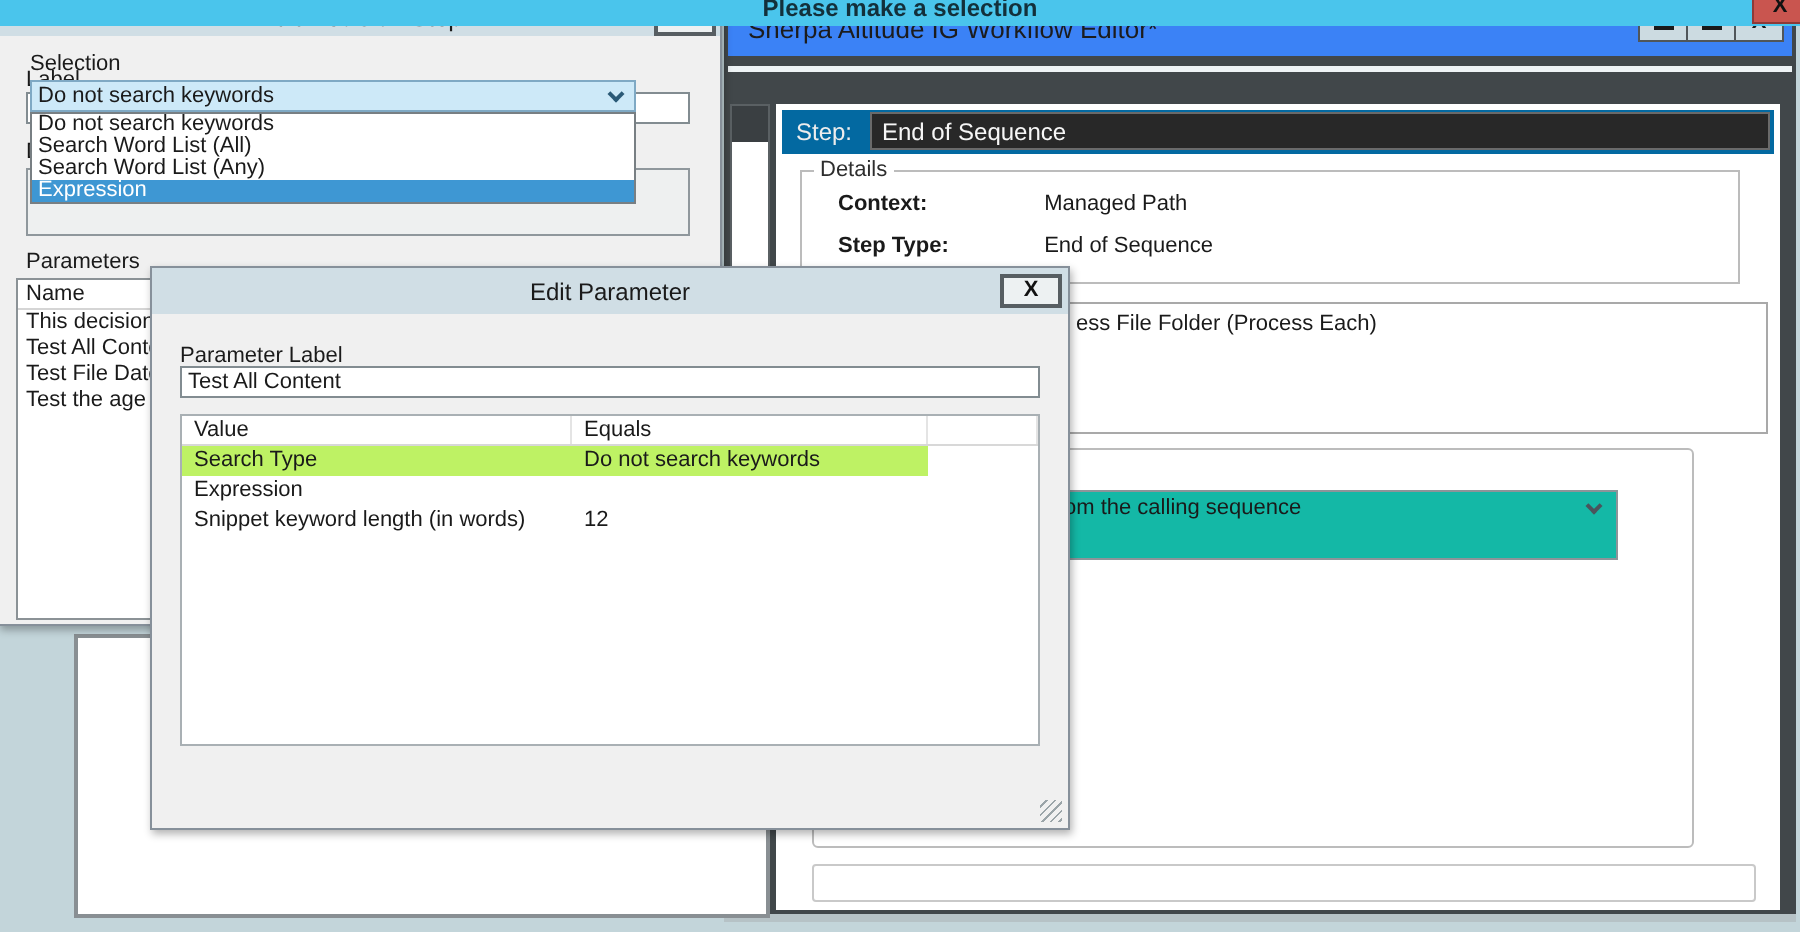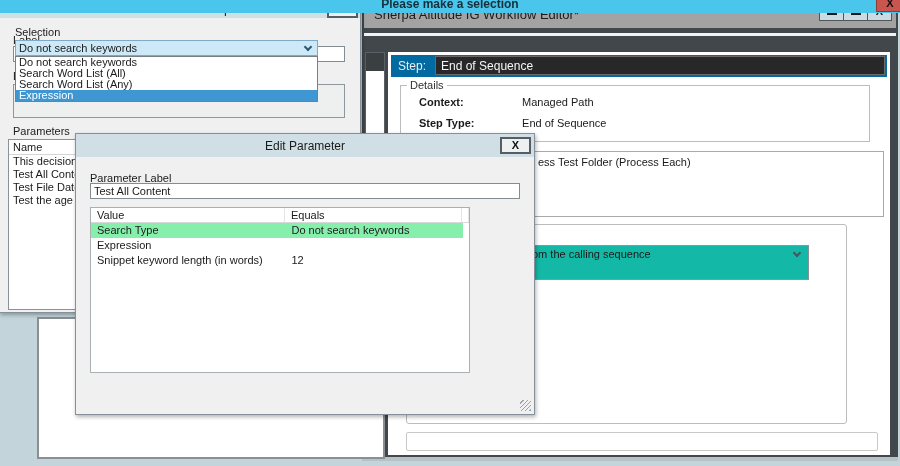--- a/index.html
+++ b/index.html
@@ -2,21 +2,21 @@
 <html><head>
 <meta charset="utf-8">
 <style>
   * { margin:0; padding:0; box-sizing:border-box; }
   html,body { width:900px; height:466px; overflow:hidden; }
   body { font-family:"Liberation Sans", sans-serif; color:#1a1a1a; }
   #screen { position:relative; width:900px; height:466px; background:#c3d5da; overflow:hidden; }
 
   
   #main-window { position:absolute; left:362px; top:0; width:536px; height:461px; background:#41474a; }
-  #main-titlebar { position:absolute; left:2px; top:2px; right:2px; height:26px; background:#a3a3a3; }
+  #main-titlebar { position:absolute; left:2px; top:2px; right:2px; height:26px; background:#3b82f6; }
   #main-title { position:absolute; left:10px; top:0; line-height:26px; font-size:13px; color:#1c1c1c; white-space:nowrap; }
   #caption-buttons { position:absolute; right:6px; top:1px; display:flex; }
   .cap-btn { width:25px; height:20px; background:#ccdbe1; border:1px solid #50565a; margin-left:-1px;
              display:flex; align-items:center; justify-content:center; font-size:11px; font-weight:bold; color:#1a1a1a; }
   .min-glyph { width:10px; height:0; border-bottom:2px solid #1a1a1a; margin-top:6px; }
   .max-glyph { width:10px; height:8px; border:2px solid #1a1a1a; border-top-width:3px; }
   #main-lightstrip { position:absolute; left:2px; top:33px; right:2px; height:3px; background:#eef3f5; }
   #mini-panel { position:absolute; left:3px; top:52px; width:20px; bottom:6px; background:#ffffff; border:1px solid #5a6063; }
   #mini-panel-header { height:18px; background:#3a3f42; }
   #main-panel { position:absolute; left:26px; top:52px; right:8px; bottom:6px; background:#ffffff; }
@@ -59,27 +59,27 @@
   #decision-desc-box { position:absolute; left:13px; top:84px; width:332px; height:34px; background:#eef0f0;
                        border:1px solid #8f979c; font-size:11px; padding:2px 3px; }
   #decision-list { position:absolute; left:8px; top:139px; width:337px; height:171px; background:#ffffff; border:1px solid #8b9296; overflow:hidden; }
   #decision-list-header { height:15px; font-size:11px; line-height:15px; padding-left:4px; border-bottom:1px solid #d5d5d5; }
   .plist-item { font-size:11px; line-height:13px; padding-left:4px; white-space:nowrap; }
 
   
   #dlg-parameter { left:75px; top:133px; width:460px; height:282px; }
   #dlg-parameter .dlg-titlebar { height:23px; font-size:12px; line-height:24px; }
   #parameter-close { right:3px; top:3px; width:31px; height:17px; line-height:12px; }
-  #param-table { position:absolute; left:14px; top:73px; width:380px; height:166px; background:#ffffff; border:1px solid #a9b0b4; overflow:hidden; }
+  #param-table { position:absolute; left:14px; top:73px; width:430px; height:166px; background:#ffffff; border:1px solid #a9b0b4; overflow:hidden; }
   .ptr { display:flex; height:15px; }
   .ptc { font-size:11px; line-height:15px; padding-left:6px; white-space:nowrap; overflow:hidden; }
   .c1 { width:195px; } .c2 { width:178px; } .c3 { flex:1; }
   #param-table-head .ptc { border-right:1px solid #e4e4e4; }
   #param-table-head { border-bottom:1px solid #d8d8d8; }
-  .row-selected .c1, .row-selected .c2 { background:#86efac; }
+  .row-selected .c1, .row-selected .c2 { background:#bef264; }
   #param-grip { position:absolute; right:3px; bottom:3px; width:11px; height:11px;
                 background:repeating-linear-gradient(135deg, transparent 0 2px, #9aa4a8 2px 3px); }
 
   
   #dlg-selection { left:295px; top:278px; width:335px; height:118px; background:#f0f0f0;
                    border:5px solid #4ac5ec; box-shadow:0 0 0 1px #7fa3ad, 1px 2px 4px rgba(0,0,0,0.3); }
   #sel-titlebar { position:absolute; left:-1px; right:-1px; top:-1px; height:14px; background:#4ac5ec; text-align:center;
                   font-size:12px; line-height:11px; color:#13303b; font-weight:bold; }
   #selection-close { position:absolute; top:-4px; right:-4px; width:28px; height:16px; background:#c9554f;
                      border:1px solid #8e3a38; color:#111; font-weight:bold; font-size:11px; text-align:center; line-height:13px; }
@@ -130,21 +130,21 @@
           <span class="dl">Context:</span>
           <span class="dv">Managed Path</span>
         </div>
         <div class="detail-row" id="detail-row-1">
           <span class="dl">Step Type:</span>
           <span class="dv">End of Sequence</span>
         </div>
       </div>
 
       <div id="process-box">
-        <span id="process-text">ess Test Folder (Process Each)</span>
+        <span id="process-text">ess File Folder (Process Each)</span>
       </div>
 
       <div id="group2">
         <div id="seq-combo">
           <span id="seq-combo-text">om the calling sequence</span>
           <span class="chev" id="seq-chev"></span>
         </div>
       </div>
 
       <div id="bottom-group"></div>

